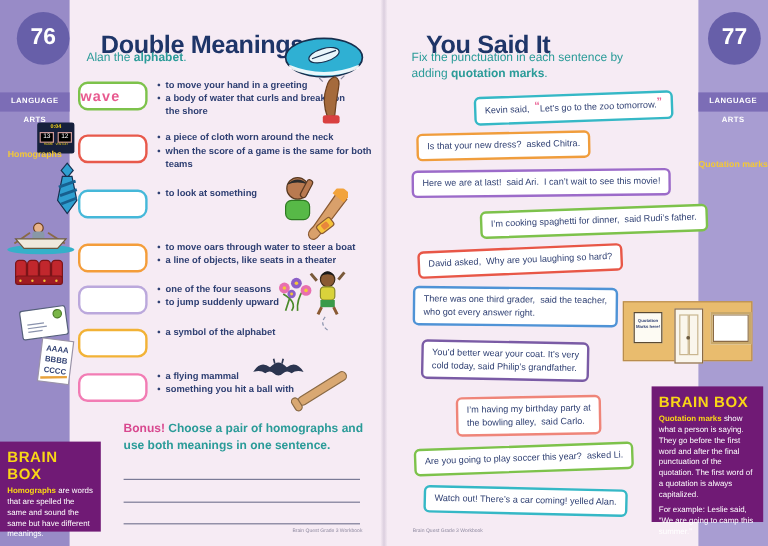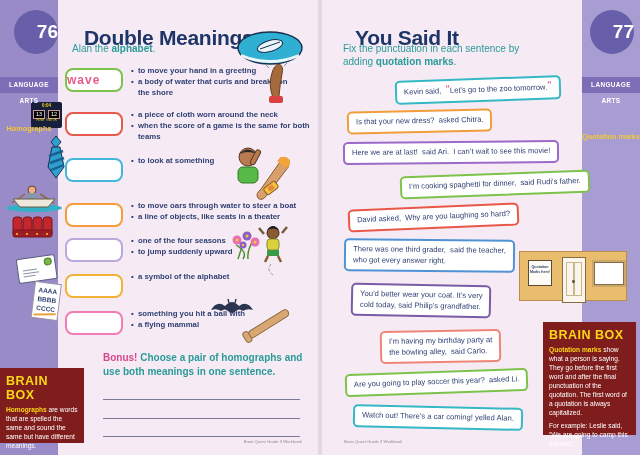--- a/index.html
+++ b/index.html
@@ -6,41 +6,41 @@
   .book{position:relative;width:640px;height:455px;overflow:hidden;background:#f6ebf4;
         font-family:"Liberation Sans",sans-serif;color:#2e3f72}
   .page{position:absolute;top:0;width:320px;height:455px}
   .page.l{left:0}.page.r{left:320px}
   .sb{position:absolute;top:0;width:58px;height:455px}
   .page.l .sb{left:0;background:#988bc7}
   .page.r .sb{right:0;background:#a89dd2}
   .spine{position:absolute;left:317px;top:0;width:6px;height:455px;
          background:linear-gradient(90deg,rgba(0,0,0,0),rgba(80,60,110,.16),rgba(0,0,0,0));z-index:5}
   .circle{position:absolute;width:44px;height:44px;border-radius:50%;background:#675fa9;color:#fff;
-          font-size:19px;font-weight:bold;line-height:44px;text-align:right;z-index:2}
+          font-size:19px;font-weight:bold;line-height:44px;text-align:center;z-index:2}
   .tab{position:absolute;width:58px;height:16px;background:#7c6db6;color:#fff;font-size:6.4px;
        font-weight:bold;letter-spacing:.4px;line-height:16px;text-align:center;z-index:2}
   .topic{position:absolute;width:58px;color:#f2c838;font-size:7.3px;font-weight:bold;
          text-align:center;line-height:9px;z-index:2}
   .title{position:absolute;margin:12px;font-size:21px;font-weight:bold;letter-spacing:-.3px;color:#1e3568}
   .subtitle{position:absolute;margin:0;font-size:10px;line-height:13px;color:#2a9b98;white-space:pre-wrap}
   .subtitle b{font-weight:bold}
   .hg-row{position:absolute;left:65px;display:flex;align-items:flex-start;gap:8px}
   .abox{width:54px;height:20px;background:#fff;border:2px solid #999;border-radius:8px;flex:0 0 auto}
   .abox span{display:block;text-align:left;font-size:12px;line-height:20px;color:#e85a8f;
              font-weight:bold;letter-spacing:1px}
   ul.clues{list-style:none;margin:-2px 0 0;padding:0}
   ul.clues li{position:relative;padding-left:7px;font-size:7.8px;font-weight:bold;line-height:10.4px;
               color:#2e3f72;margin-bottom:1px}
   ul.clues li::before{content:"•";position:absolute;left:0;top:0}
   .bonus{position:absolute;margin:0;font-size:10px;font-weight:bold;line-height:13.5px;color:#2a9b98}
   .bonus .bb{color:#d8488f}
   .wline{position:absolute;width:197px;height:1px;background:#7a7a96}
   .footer{position:absolute;font-size:4.2px;color:#8f8aa0}
-  .brainbox{position:absolute;background:#7f1d1d;padding:6px;box-sizing:border-box;z-index:3}
+  .brainbox{position:absolute;background:#701a75;padding:6px;box-sizing:border-box;z-index:3}
   .bb-title{color:#f9d616;font-size:12.5px;font-weight:bold;letter-spacing:.5px;margin:0 0 3px}
   .bb-text{font-size:6.6px;line-height:9px;margin:0 0 4px;color:#fff}
   .bb-key{color:#f9d616;font-weight:bold}
   .sent{position:absolute;background:#fff;border:2px solid #999;border-radius:5px;padding:4px 7px;
         font-size:7.6px;line-height:10.5px;color:#2e3f72;white-space:pre;z-index:2}
   .hq{color:#e85a8f;font-weight:bold;font-size:9px;position:relative;top:-2px}
   .ic{position:absolute;z-index:1}
   .scoreboard{width:31px;height:26px;background:#16203c;border-radius:2px;text-align:center;padding-top:1px;box-sizing:border-box}
   .sb-time{color:#f9d616;font-size:4.5px;line-height:6px;font-weight:bold}
   .sb-scores{display:flex;justify-content:center;gap:3px;margin-top:1px}
@@ -204,22 +204,22 @@
         </div>
       <ul class="clues" style="width:175px">
         <li>a symbol of the alphabet</li>
       </ul>
     </div>
     <div class="hg-row" style="top:311px">
       <div class="abox" style="border-color: rgb(242, 124, 180);">
           <span></span>
         </div>
       <ul class="clues" style="width:118px">
+        <li>a flying mammal</li>
         <li>something you hit a ball with</li>
-        <li>a flying mammal</li>
       </ul>
     </div>
 
     <span class="ic" style="left:232px;top:145px">
       <svg width="34" height="42" viewBox="0 0 34 42">
         <circle cx="16" cy="12" r="9" fill="#b97a50" stroke="#5a3a22"></circle>
         <path d="M7 9 Q16 0 25 9 Q16 5 7 9" fill="#2b2b2b"></path>
         <rect x="6" y="22" width="20" height="16" rx="5" fill="#57b947" stroke="#2e7a22"></rect>
         <rect x="21" y="4" width="5" height="16" rx="2.5" fill="#b97a50" stroke="#5a3a22" transform="rotate(28 23 12)"></rect>
       </svg>

